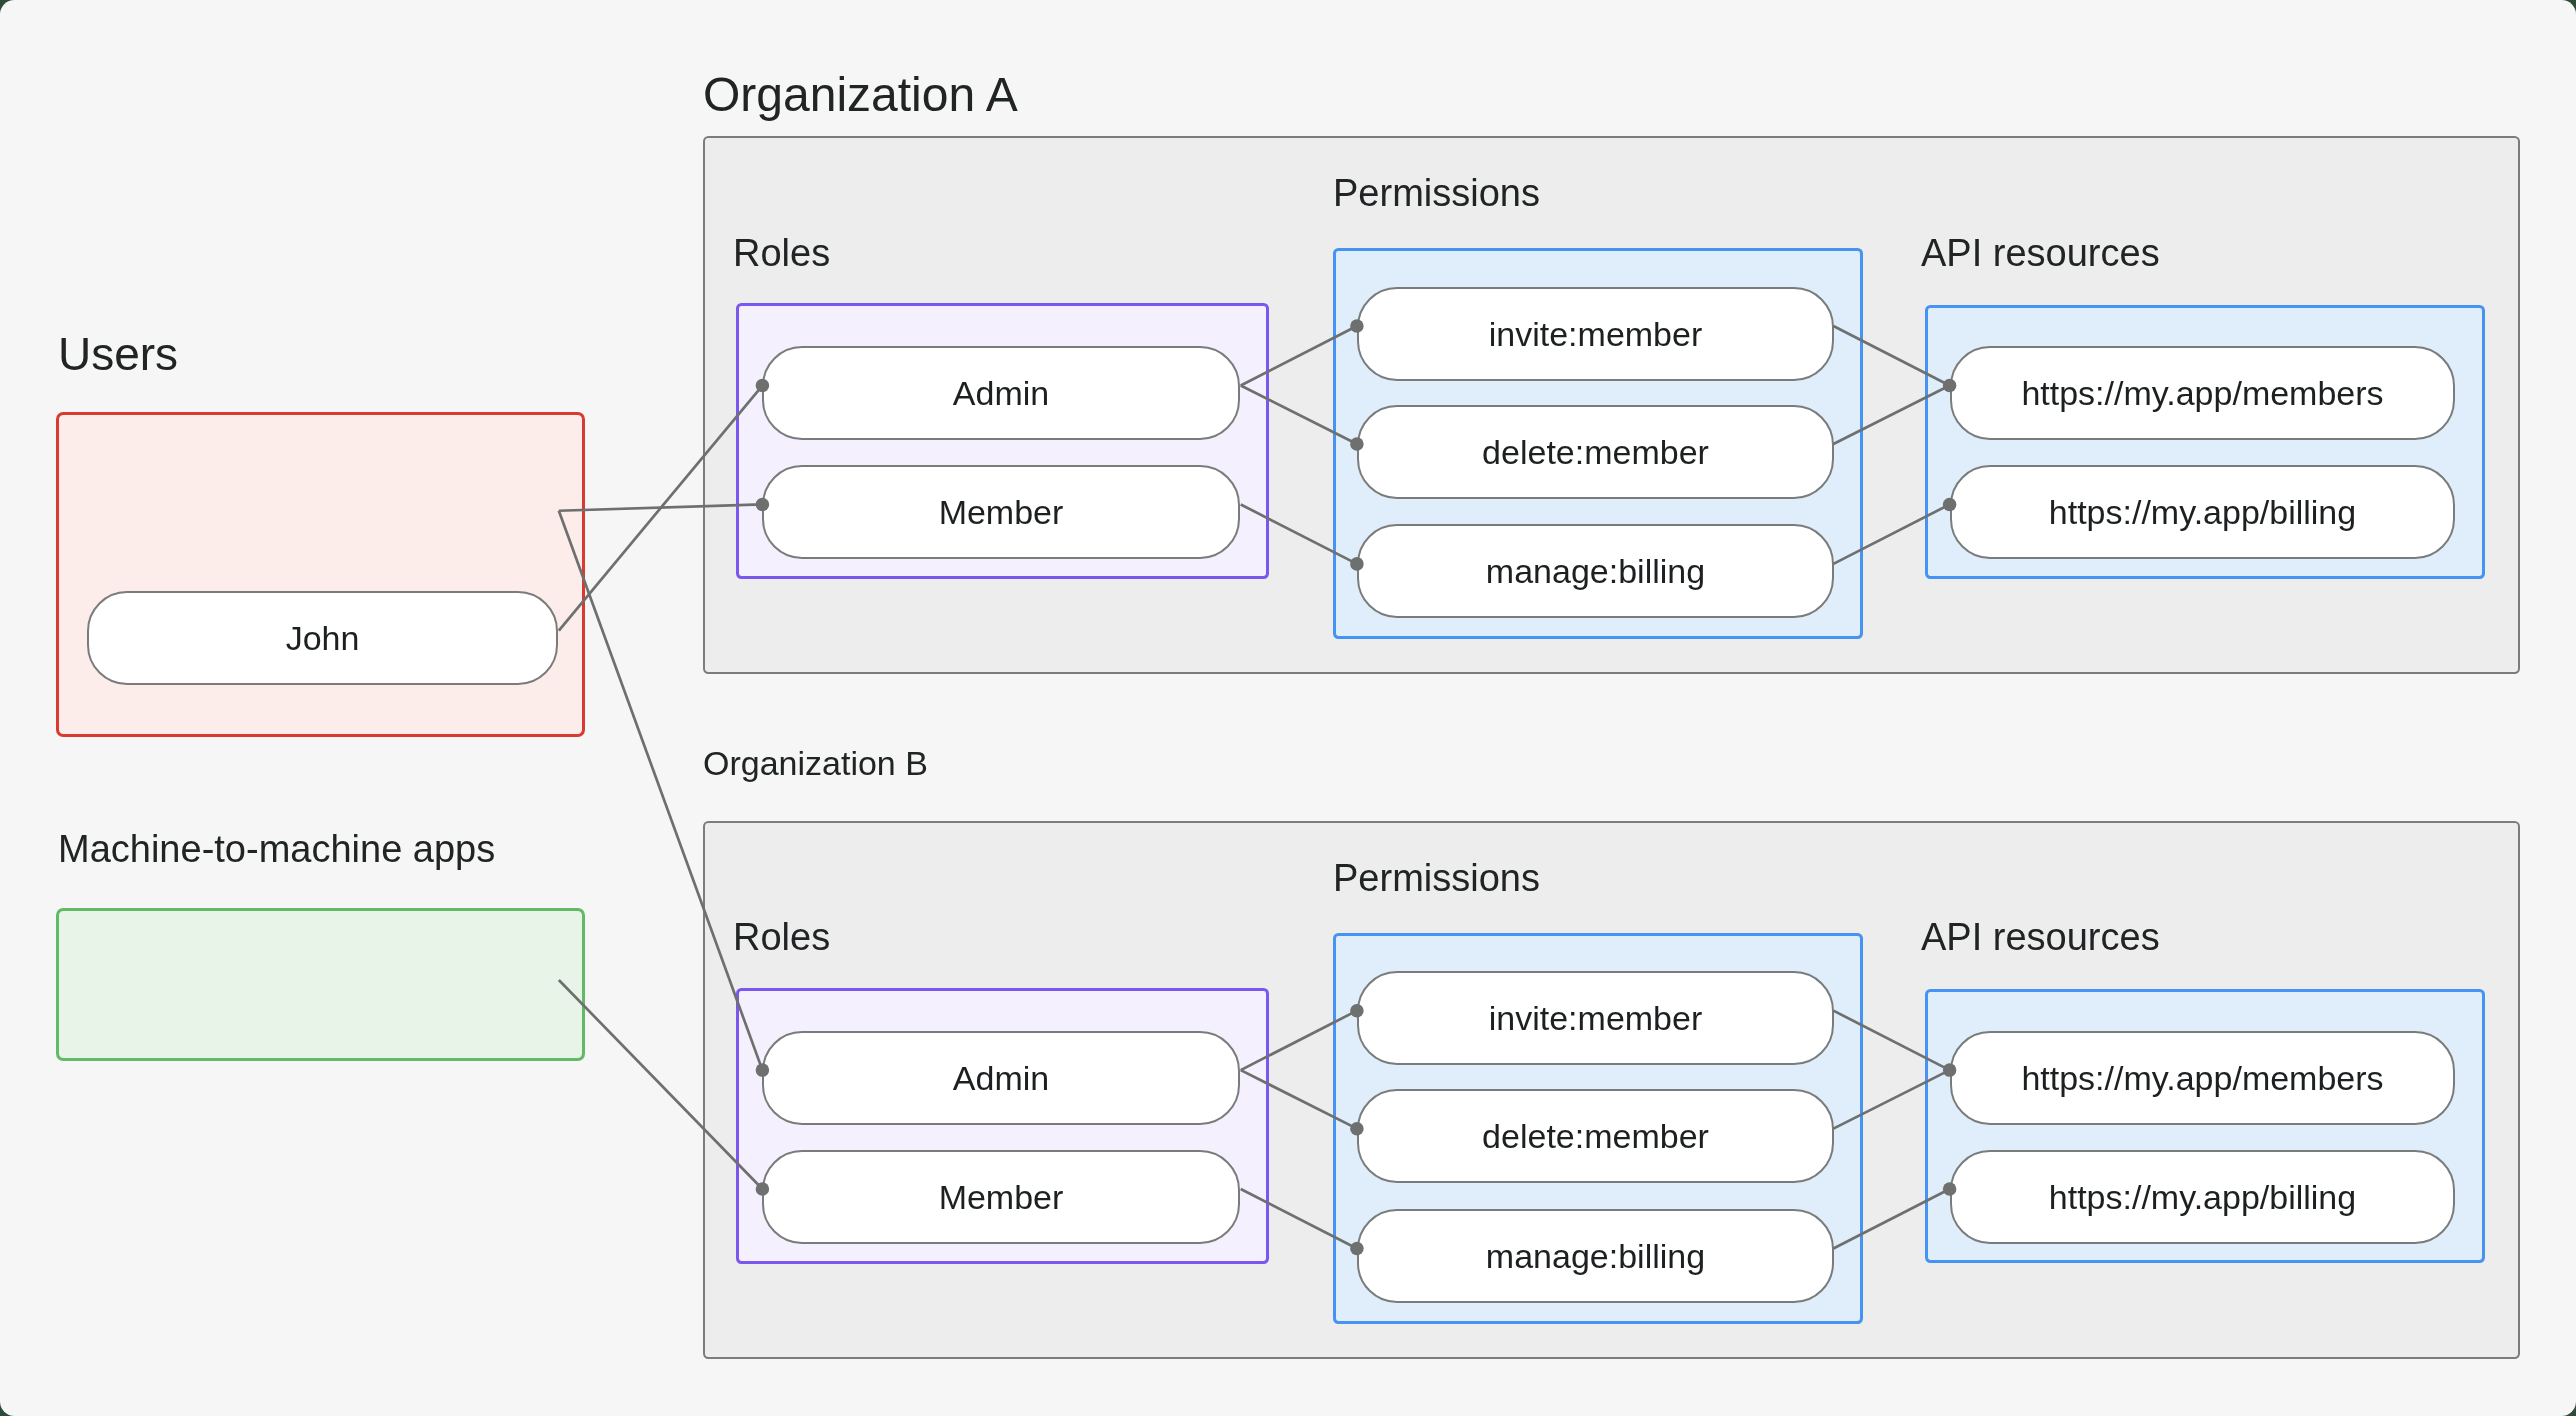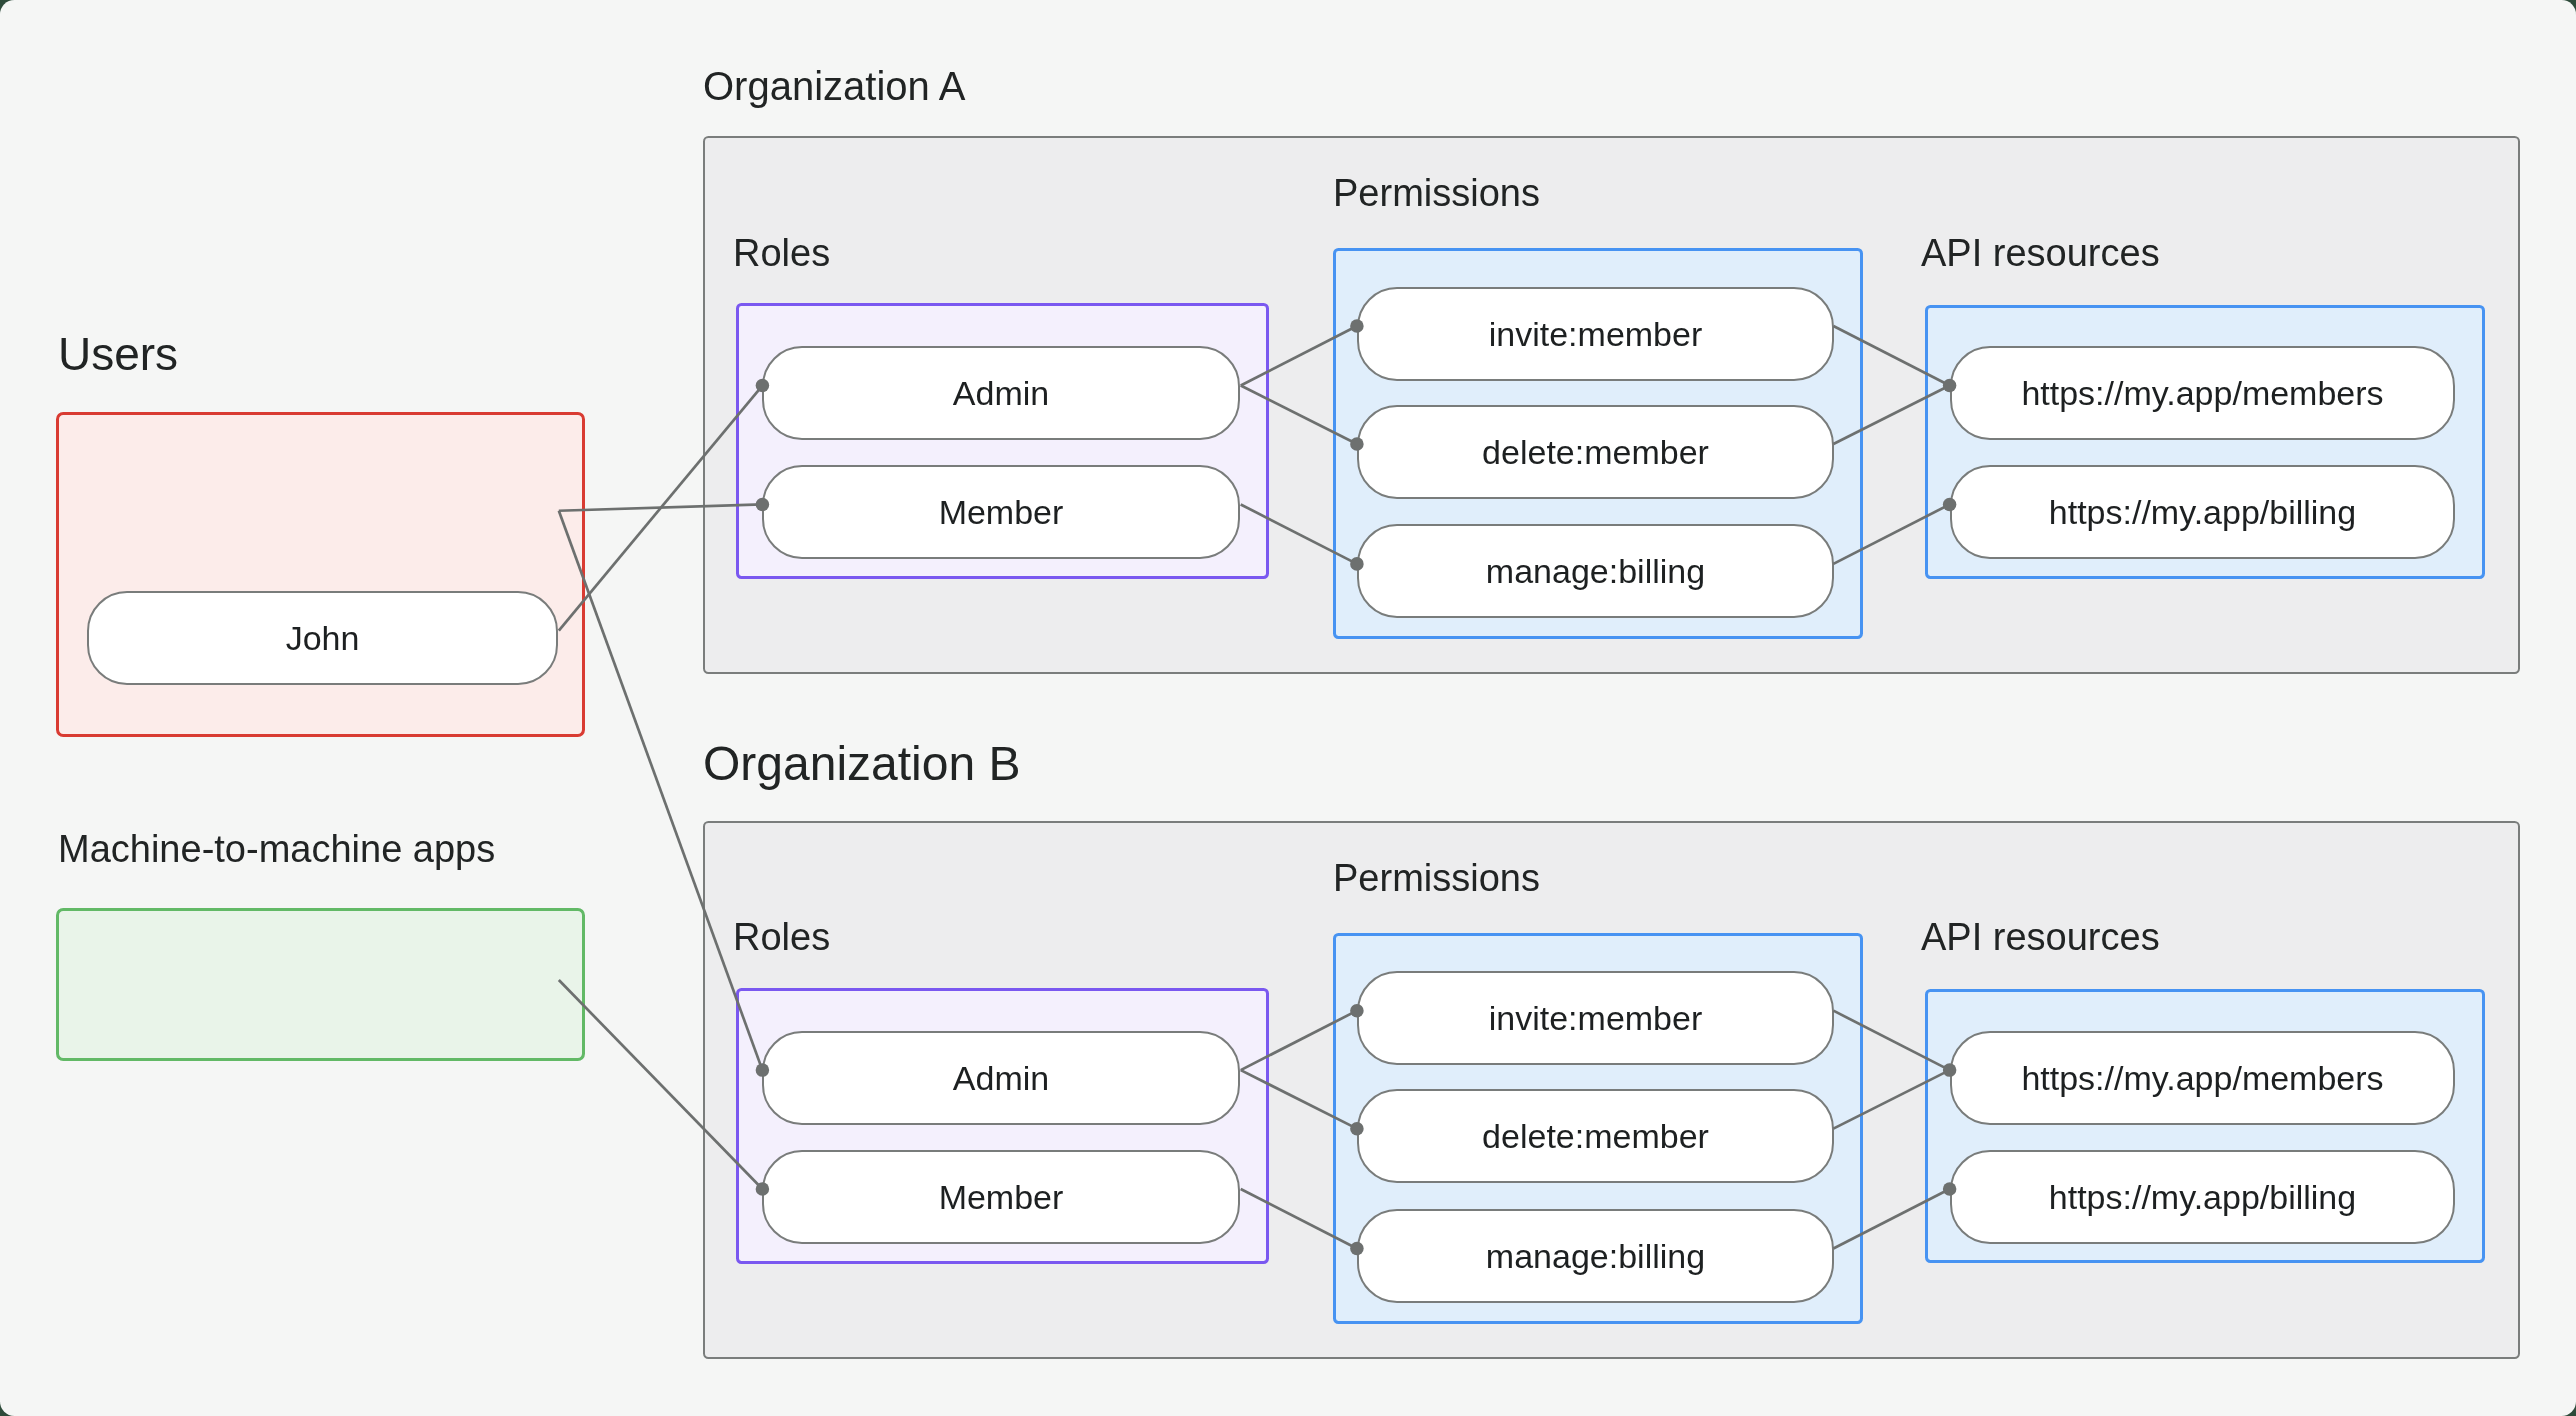--- a/index.html
+++ b/index.html
@@ -73,22 +73,22 @@
     <div class="box users" style="left: 56px; top: 412px; width: 529px; height: 325px;"></div>
     <div class="box m2m" style="left: 56px; top: 908px; width: 529px; height: 153px;"></div>
     <div class="box roles" style="left: 736px; top: 303px; width: 533px; height: 276px;"></div>
     <div class="box roles" style="left: 736px; top: 988px; width: 533px; height: 276px;"></div>
     <div class="box perm" style="left: 1333px; top: 248px; width: 530px; height: 391px;"></div>
     <div class="box perm" style="left: 1333px; top: 933px; width: 530px; height: 391px;"></div>
     <div class="box api" style="left: 1925px; top: 305px; width: 560px; height: 274px;"></div>
     <div class="box api" style="left: 1925px; top: 989px; width: 560px; height: 274px;"></div>
     <div class="label" style="left: 58px; top: 332px; font-size: 46px;">Users</div>
     <div class="label" style="left: 58px; top: 827px; font-size: 38px;">Machine-to-machine apps</div>
-    <div class="label" style="left: 703px; top: 64px; font-size: 40px;">Organization A</div>
-    <div class="label" style="left: 703px; top: 741px; font-size: 48px;">Organization B</div>
+    <div class="label" style="left: 703px; top: 72px; font-size: 48px;">Organization A</div>
+    <div class="label" style="left: 703px; top: 741px; font-size: 34px;">Organization B</div>
     <div class="label" style="left: 733px; top: 231px; font-size: 38px;">Roles</div>
     <div class="label" style="left: 1333px; top: 171px; font-size: 38px;">Permissions</div>
     <div class="label" style="left: 1921px; top: 231px; font-size: 38px;">API resources</div>
     <div class="label" style="left: 733px; top: 915px; font-size: 38px;">Roles</div>
     <div class="label" style="left: 1333px; top: 856px; font-size: 38px;">Permissions</div>
     <div class="label" style="left: 1921px; top: 915px; font-size: 38px;">API resources</div>
     <div class="pill" style="left: 87px; top: 591px; width: 471px;">John</div>
     <div class="pill" style="left: 762px; top: 346px; width: 478px;">Admin</div>
     <div class="pill" style="left: 762px; top: 465px; width: 478px;">Member</div>
     <div class="pill" style="left: 1357px; top: 287px; width: 477px;">invite:member</div>

